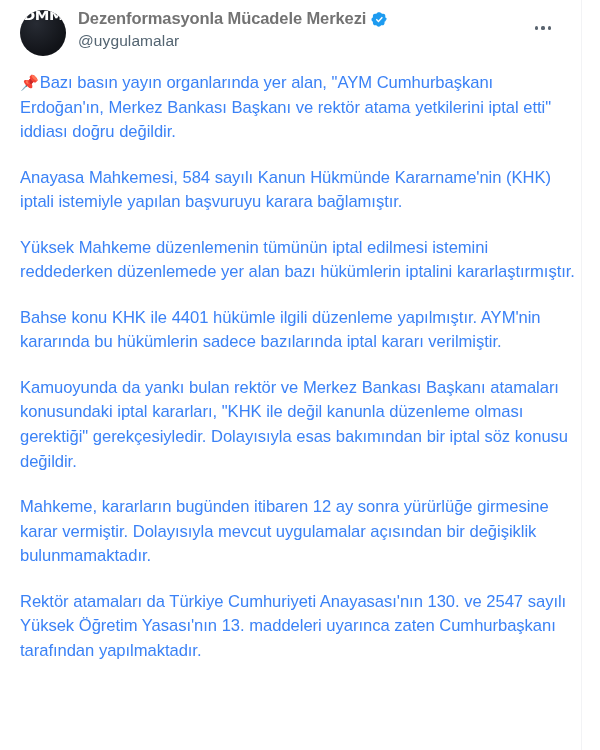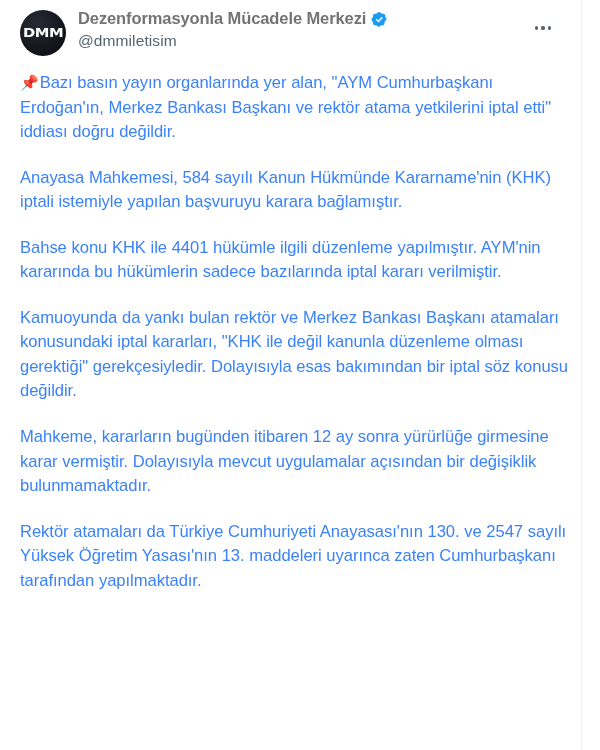--- a/index.html
+++ b/index.html
@@ -41,21 +41,20 @@
     height: 52px;
   }
   .avatar {
     flex: 0 0 auto;
     width: 46px;
     height: 46px;
     border-radius: 50%;
     background: #14161c;
     background-image: radial-gradient(circle at 35% 30%, #272b33 0%, #111318 70%);
     display: flex;
-    align-items: center;
     justify-content: center;
     overflow: hidden;
     margin-top: 1px;
   }
   .avatar-mark {
     color: #ffffff;
     font-family: "DejaVu Sans", sans-serif;
     font-size: 12.5px;
     font-weight: 700;
     letter-spacing: -0.3px;
@@ -154,37 +153,38 @@
 
     <div class="identity">
       <div class="name-row">
         <span class="display-name">Dezenformasyonla Mücadele Merkezi</span>
         <span class="verified-badge">
           <svg viewBox="0 0 22 22" width="17" height="17" aria-hidden="true">
             <path fill="#1d9bf0" d="M20.396 11c-.018-.646-.215-1.275-.57-1.816-.354-.54-.852-.972-1.438-1.246.223-.607.27-1.264.14-1.897-.131-.634-.437-1.218-.882-1.684-.466-.445-1.05-.75-1.683-.882-.633-.13-1.29-.083-1.897.14-.273-.587-.704-1.086-1.245-1.442C11.28 1.818 10.65 1.62 10 1.604c-.646.017-1.275.214-1.817.57-.54.356-.97.855-1.243 1.442-.608-.223-1.265-.27-1.898-.14-.633.13-1.217.437-1.683.882-.445.466-.75 1.05-.882 1.684-.13.633-.083 1.29.14 1.897-.587.274-1.086.705-1.442 1.246-.356.54-.553 1.17-.57 1.816.018.647.215 1.276.57 1.817.356.54.855.972 1.442 1.245-.223.608-.27 1.264-.14 1.898.131.634.437 1.217.882 1.683.466.445 1.05.75 1.683.882.633.13 1.29.083 1.898-.14.273.587.703 1.086 1.243 1.442.542.356 1.17.553 1.817.57.646-.017 1.276-.214 1.817-.57.54-.356.972-.855 1.245-1.442.608.223 1.264.27 1.897.14.634-.131 1.217-.437 1.683-.882.445-.466.75-1.05.882-1.683.13-.634.083-1.29-.14-1.898.587-.273 1.086-.704 1.442-1.245.355-.54.552-1.17.57-1.817zM9.662 14.85l-3.429-3.428 1.293-1.302 2.072 2.072 4.4-4.794 1.347 1.246-5.683 6.206z"></path>
           </svg>
         </span>
       </div>
-      <span class="handle">@dmmiletisim</span>
+      <span class="handle">@uygulamalar</span>
     </div>
 
     <div class="more-button">
       <span class="dot"></span>
       <span class="dot"></span>
       <span class="dot"></span>
     </div>
 
   </div>
 
   <div class="tweet-body">
 
     <p class="tweet-paragraph"><span class="pin-emoji">📌</span><span>Bazı basın yayın organlarında yer alan, "AYM Cumhurbaşkanı Erdoğan'ın, Merkez Bankası Başkanı ve rektör atama yetkilerini iptal etti" iddiası doğru değildir.</span></p>
 
     <p class="tweet-paragraph"><span>Anayasa Mahkemesi, 584 sayılı Kanun Hükmünde Kararname'nin (KHK) iptali istemiyle yapılan başvuruyu karara bağlamıştır.</span></p>
 
+    <p class="tweet-paragraph"><span>Yüksek Mahkeme düzenlemenin tümünün iptal edilmesi istemini reddederken düzenlemede yer alan bazı hükümlerin iptalini kararlaştırmıştır.</span></p>
 
     <p class="tweet-paragraph"><span>Bahse konu KHK ile 4401 hükümle ilgili düzenleme yapılmıştır. AYM'nin kararında bu hükümlerin sadece bazılarında iptal kararı verilmiştir.</span></p>
 
     <p class="tweet-paragraph"><span>Kamuoyunda da yankı bulan rektör ve Merkez Bankası Başkanı atamaları konusundaki iptal kararları, "KHK ile değil kanunla düzenleme olması gerektiği" gerekçesiyledir. Dolayısıyla esas bakımından bir iptal söz konusu değildir.</span></p>
 
     <p class="tweet-paragraph"><span>Mahkeme, kararların bugünden itibaren 12 ay sonra yürürlüğe girmesine karar vermiştir. Dolayısıyla mevcut uygulamalar açısından bir değişiklik bulunmamaktadır.</span></p>
 
 
     <p class="tweet-paragraph"><span>Rektör atamaları da Türkiye Cumhuriyeti Anayasası'nın 130. ve 2547 sayılı Yüksek Öğretim Yasası'nın 13. maddeleri uyarınca zaten Cumhurbaşkanı tarafından yapılmaktadır.</span></p>
 

